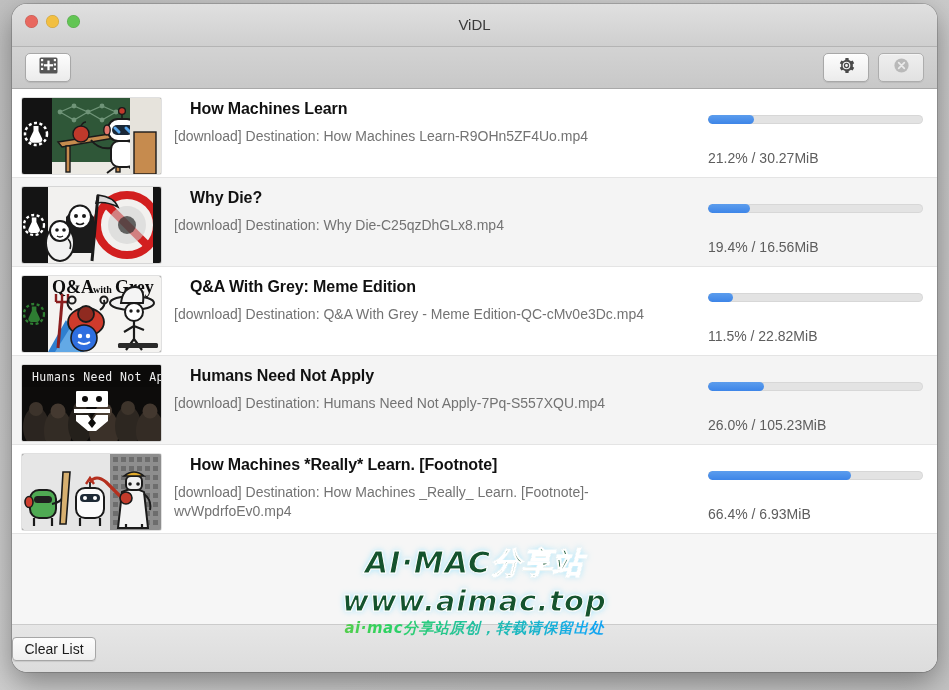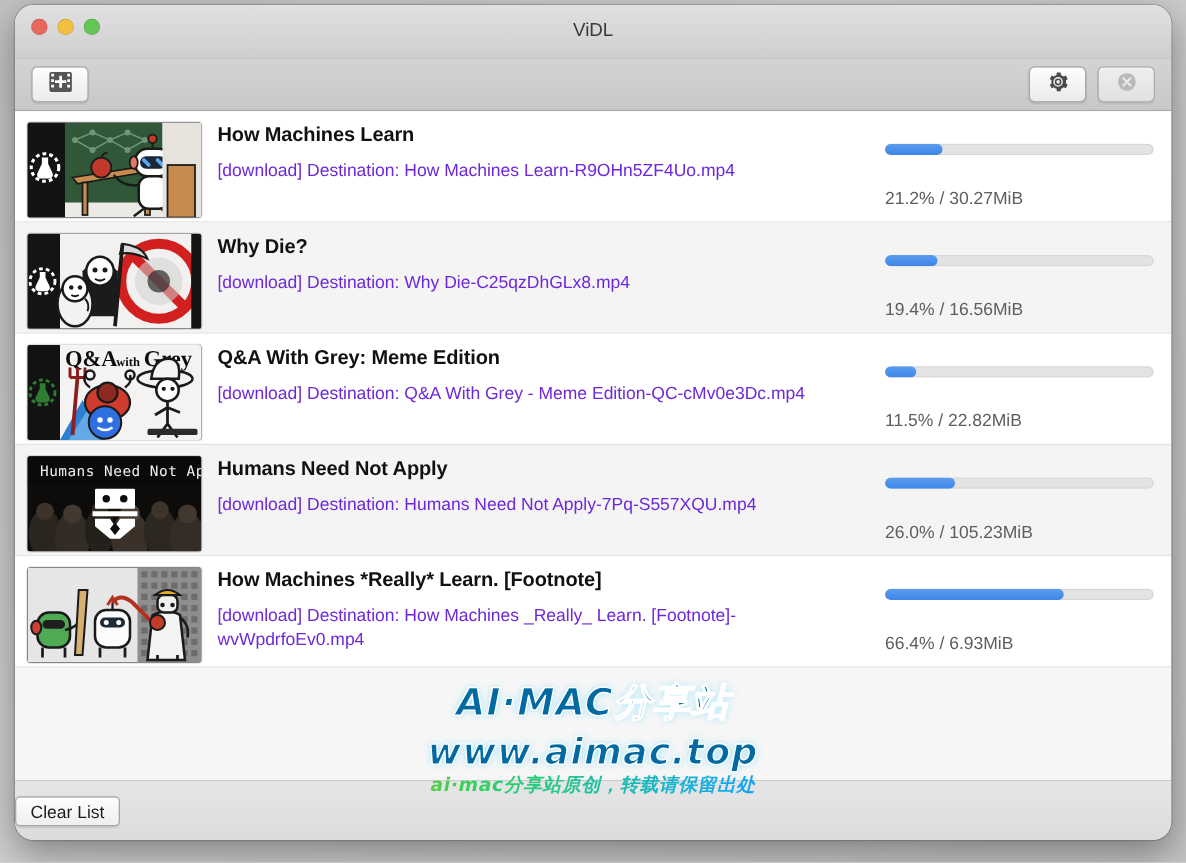--- a/index.html
+++ b/index.html
@@ -126,24 +126,25 @@
     padding-top: 2px;
     min-width: 0;
   }
   .title {
     font-size: 16px;
     font-weight: 700;
     color: #111;
     letter-spacing: -.1px;
     margin-bottom: 9px;
     white-space: nowrap;
+    margin-left: 16px;
   }
   .dest {
     font-size: 14px;
-    color: #6d28d9;
+    color: #737373;
     line-height: 19px;
     max-width: 470px;
     word-break: break-word;
   }
   .prog {
     flex: 0 0 215px;
     width: 215px;
     padding-top: 17px;
   }
   .bar {
@@ -173,21 +174,21 @@
     text-align: center;
     pointer-events: none;
   }
   .wm-line {
     font-family: "DejaVu Sans", sans-serif;
     font-style: italic;
     font-weight: 700;
     font-size: 30px;
     line-height: 30px;
     letter-spacing: 1px;
-    color: #0369a1;
+    color: #14532d;
     -webkit-text-stroke: 1px #ffffff;
     text-shadow: 0 0 2px #ffffff, 0 0 6px rgba(120,220,255,.8);
   }
   .wm-line.two { font-size: 29px; margin-top: 8px; }
 
   
   #footer {
     flex: 0 0 47px;
     height: 47px;
     background: linear-gradient(#e6e6e6, #dcdcdc);

